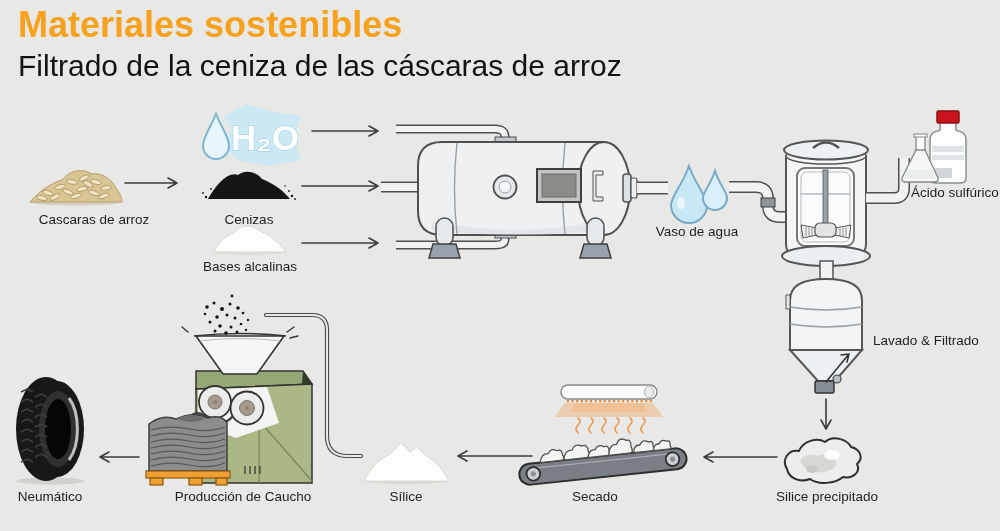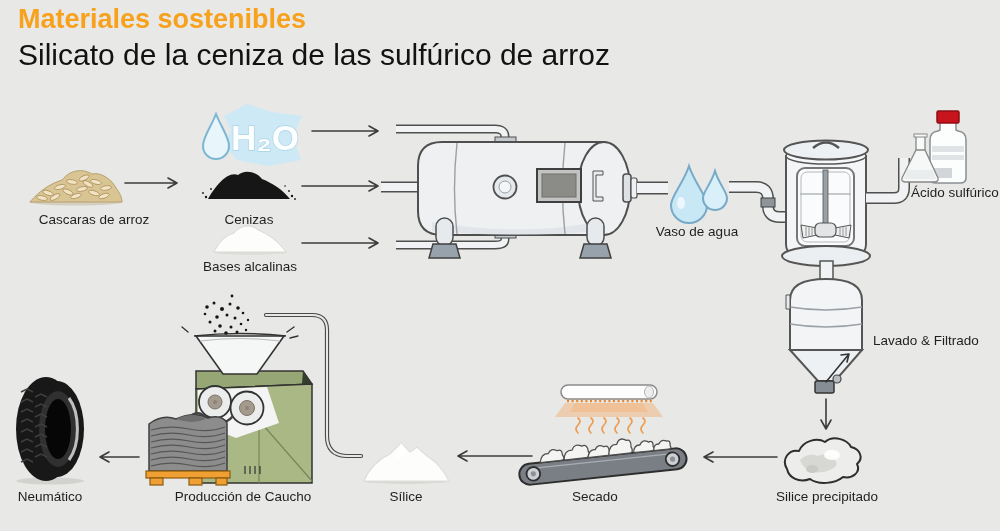--- a/index.html
+++ b/index.html
@@ -6,42 +6,42 @@
   body{
     width:1000px;height:531px;
     background:#e8e8e6;
     position:relative;
     overflow:hidden;
     font-family:"Liberation Sans", sans-serif;
   }
   .header{position:absolute;left:18px;top:4px;z-index:2;}
   .header h1{
     margin:0;font-family:"Liberation Sans",sans-serif;
-    font-size:27px;font-weight:700;color:#f7a11c;letter-spacing:0;
+    font-size:36px;font-weight:700;color:#f7a11c;letter-spacing:0;
   }
   .header h2{
     margin:3px 0 0 0;font-family:"Liberation Sans",sans-serif;
     font-size:30px;font-weight:400;color:#121212;
   }
   svg{position:absolute;left:0;top:0;}
   svg text{
     font-family:"Liberation Sans",sans-serif;
     font-size:13.5px;fill:#1f1f1f;
   }
   svg text.h2o{
     font-size:35px;font-weight:700;fill:#fdfefe;
     stroke:#a8d3e8;stroke-width:1.3px;paint-order:stroke;
   }
 </style>
 </head>
 <body>
 
 <div class="header">
   <h1>Materiales sostenibles</h1>
-  <h2>Silicato de la ceniza de las sulfúrico de arroz</h2>
+  <h2>Filtrado de la ceniza de las cáscaras de arroz</h2>
 </div>
 
 <svg width="1000" height="531" viewBox="0 0 1000 531">
 
   <g>
     <ellipse cx="76" cy="202" rx="47" ry="3.5" fill="#ccc5b0" opacity="0.7"></ellipse>
     <path d="M30,202 C40,190 52,183 62,180 C70,170 82,168 92,174 C102,172 112,180 116,188 C120,193 122,198 122,202 Z" fill="#d9c493" stroke="#b8a06c" stroke-width="1"></path>
     <g fill="#f0e4c4" stroke="#a5854f" stroke-width="0.7">
       <ellipse cx="48" cy="193" rx="5.5" ry="2.2" transform="rotate(20 48 193)"></ellipse>
       <ellipse cx="60" cy="187" rx="5.5" ry="2.2" transform="rotate(-15 60 187)"></ellipse>

